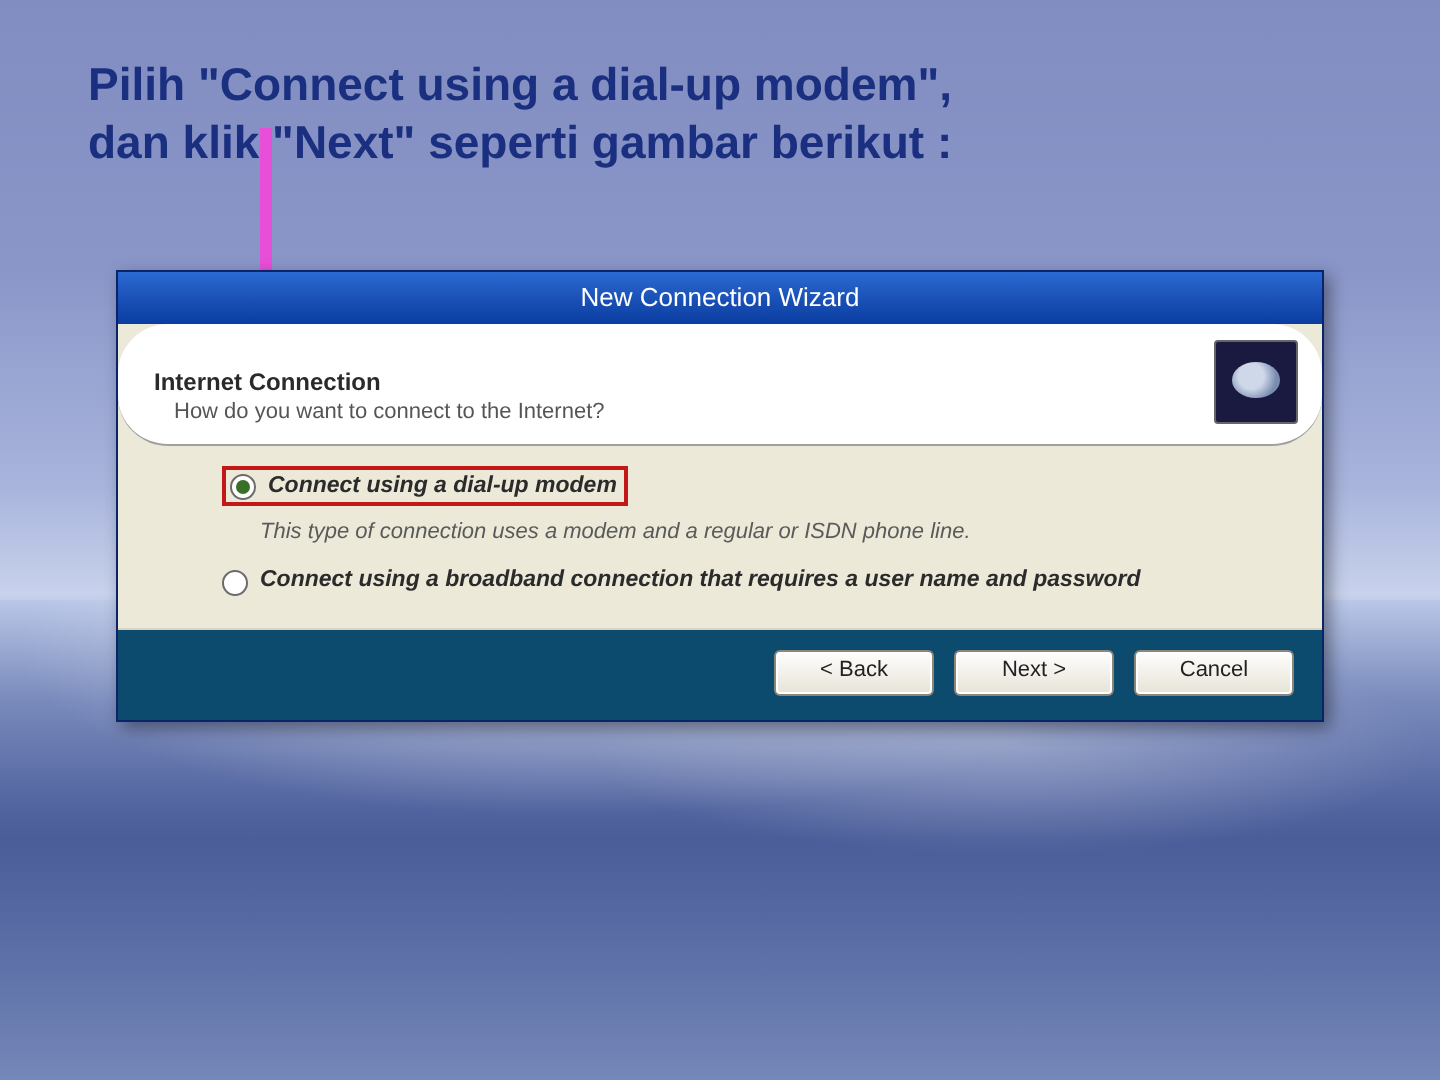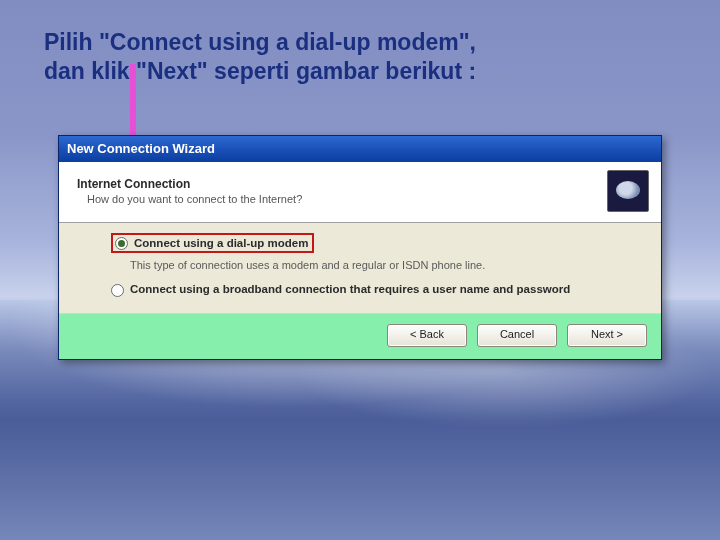--- a/index.html
+++ b/index.html
@@ -33,42 +33,43 @@
   }
   .window {
     position: absolute; top: 135px; left: 58px;
     width: 604px; background:#ece9d8;
     border:1px solid #0a246a;
     box-shadow: 3px 3px 8px rgba(0,0,0,0.4);
   }
   .titlebar {
     height: 26px;
     background: linear-gradient(to bottom, #2a6ad3 0%, #1b52b8 50%, #0a3da0 100%);
-    color:#fff; font-size:13px; font-weight:bold;
+    color:#fff; font-size:13px; font-weight:normal;
     padding: 5px 8px;
+    text-align: center;
   }
   .header-area {
     background:#fff; border-bottom:1px solid #a0a0a0;
     padding: 8px 12px 10px 18px;
-    display:flex; align-items:center;
+    display:flex; align-items:flex-end;border-radius:25px;
   }
   .header-text { flex:1; }
   .header-title { font-size:12px; font-weight:bold; color:#2a2a2a; }
   .header-sub { font-size:11px; color:#555; margin-top:2px; margin-left:10px; }
   .header-icon {
     width:42px; height:42px; margin-left:10px;
     background:#1a1a40; border:1px solid #666; border-radius:2px;
     position:relative;
   }
   .header-icon::after{
     content:""; position:absolute; top:10px; left:8px; width:24px; height:18px;
     background: radial-gradient(circle at 40% 40%, #cfd8e8 35%, #7a8db0 70%);
     border-radius:50%;
   }
-  .body-area { padding: 10px 12px 6px 52px; }
+  .body-area { padding: 10px 12px 6px 52px; font-style: italic; }
   .option { margin-bottom: 10px; }
   .opt-row { display:flex; align-items:flex-end; gap:6px; }
   .radio {
     width:13px; height:13px; border:1px solid #6b6b6b;
     border-radius:50%; background:#fff; flex:0 0 13px; margin-top:1px;
     position:relative;
   }
   .radio.checked::after {
     content:""; position:absolute; top:2px; left:2px;
     width:7px; height:7px; border-radius:50%; background:#3a6f2a;
@@ -77,21 +78,21 @@
   .opt-desc { font-size:11px; color:#5a5a5a; margin:4px 4px 0 19px; line-height:1.3; }
   .highlight-box {
     border: 2.5px solid #c21818;
     padding: 1px 4px 1px 2px;
     display:inline-flex; align-items:center; gap:6px;
   }
   .button-row {
     padding: 10px 14px 12px;
     display:flex; justify-content:flex-end; gap:10px;
     border-top: 1px solid #d8d4c4;
-    background:#86efac;
+    background:#0c4a6e;
   }
   .btn {
     min-width:80px; height:23px;
     font-size:11px; color:#222;
     background: linear-gradient(to bottom,#fefefe,#e6e3d6);
     border:1px solid #8a867a; border-radius:3px;
     padding: 3px 12px; text-align:center;
     box-shadow: inset 0 0 0 1px #fff;
   }
 </style>
@@ -139,16 +140,16 @@
       </div>
     </div>
 
     <div class="option">
     </div>
 
   </div>
 
   <div class="button-row">
     <div class="btn">&lt; Back</div>
+    <div class="btn">Next &gt;</div>
     <div class="btn">Cancel</div>
-    <div class="btn">Next &gt;</div>
   </div>
 </div>
 
 </body></html>

